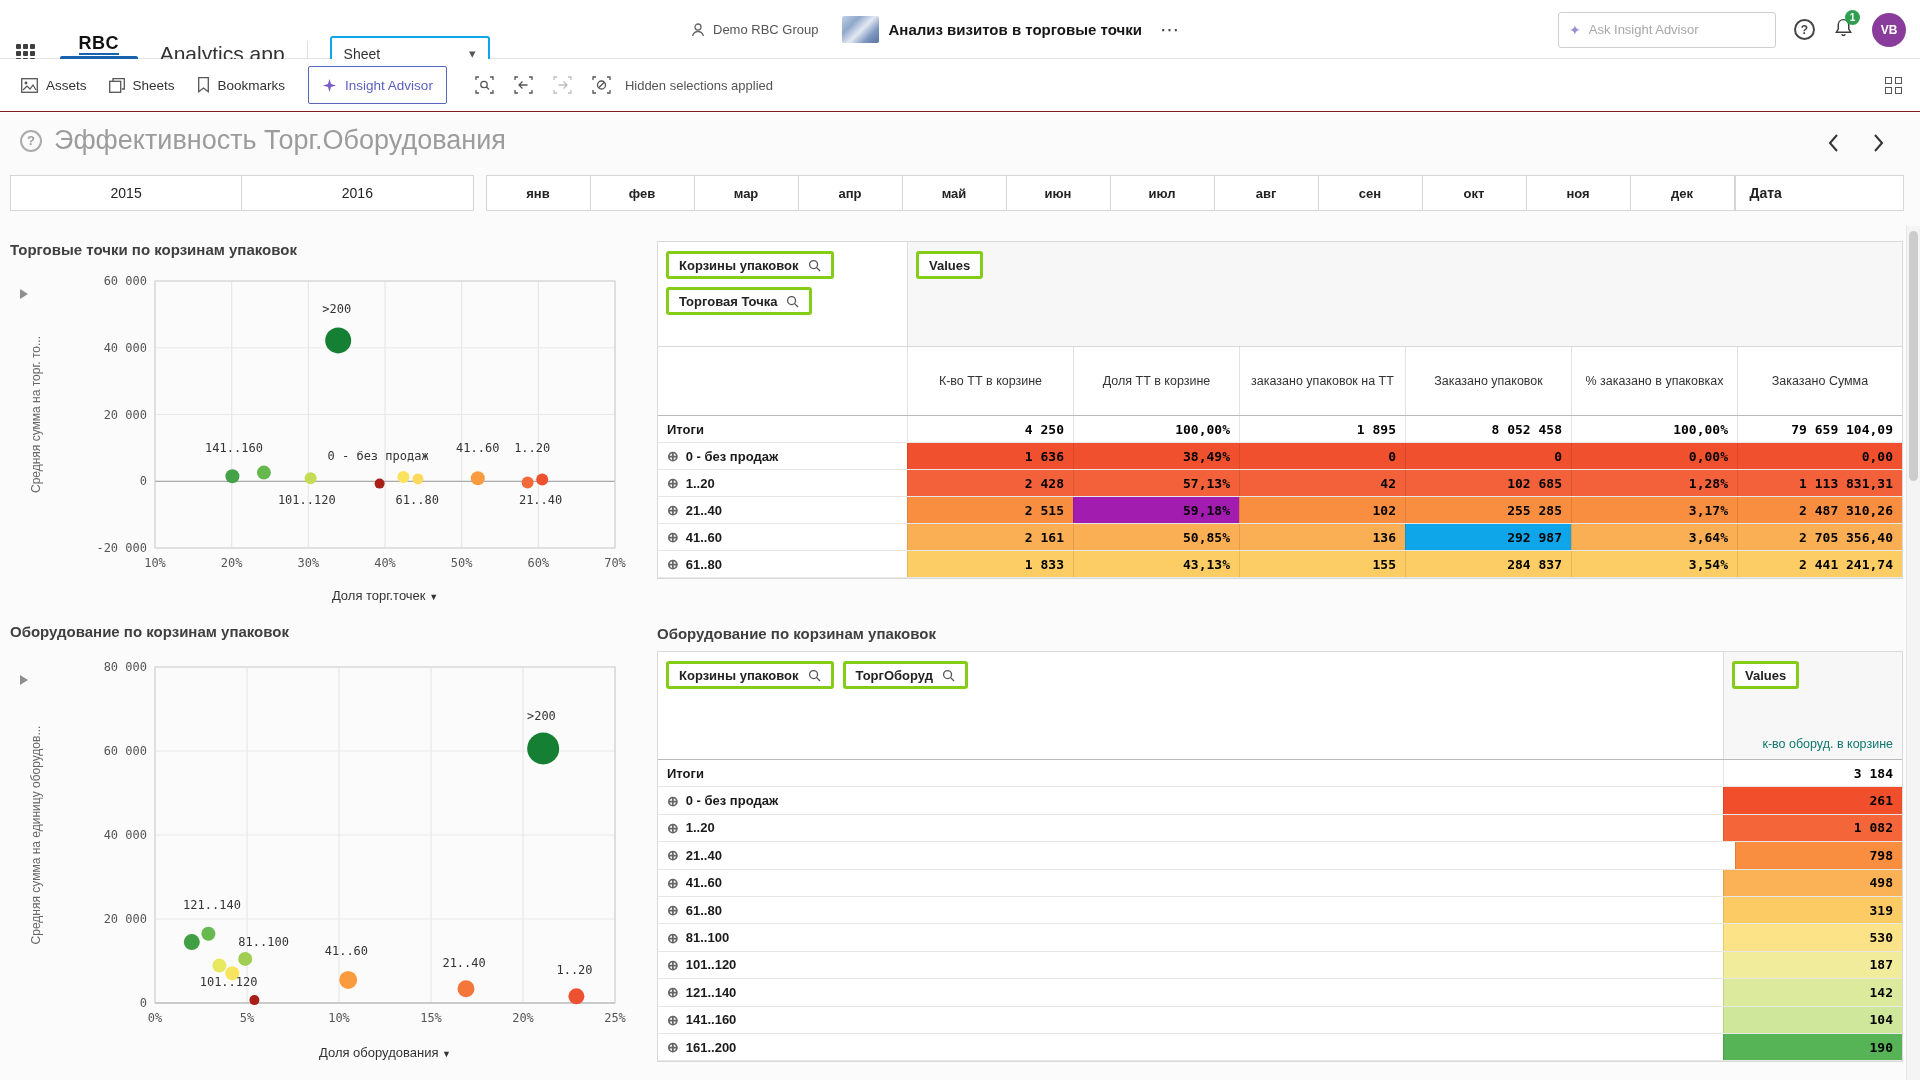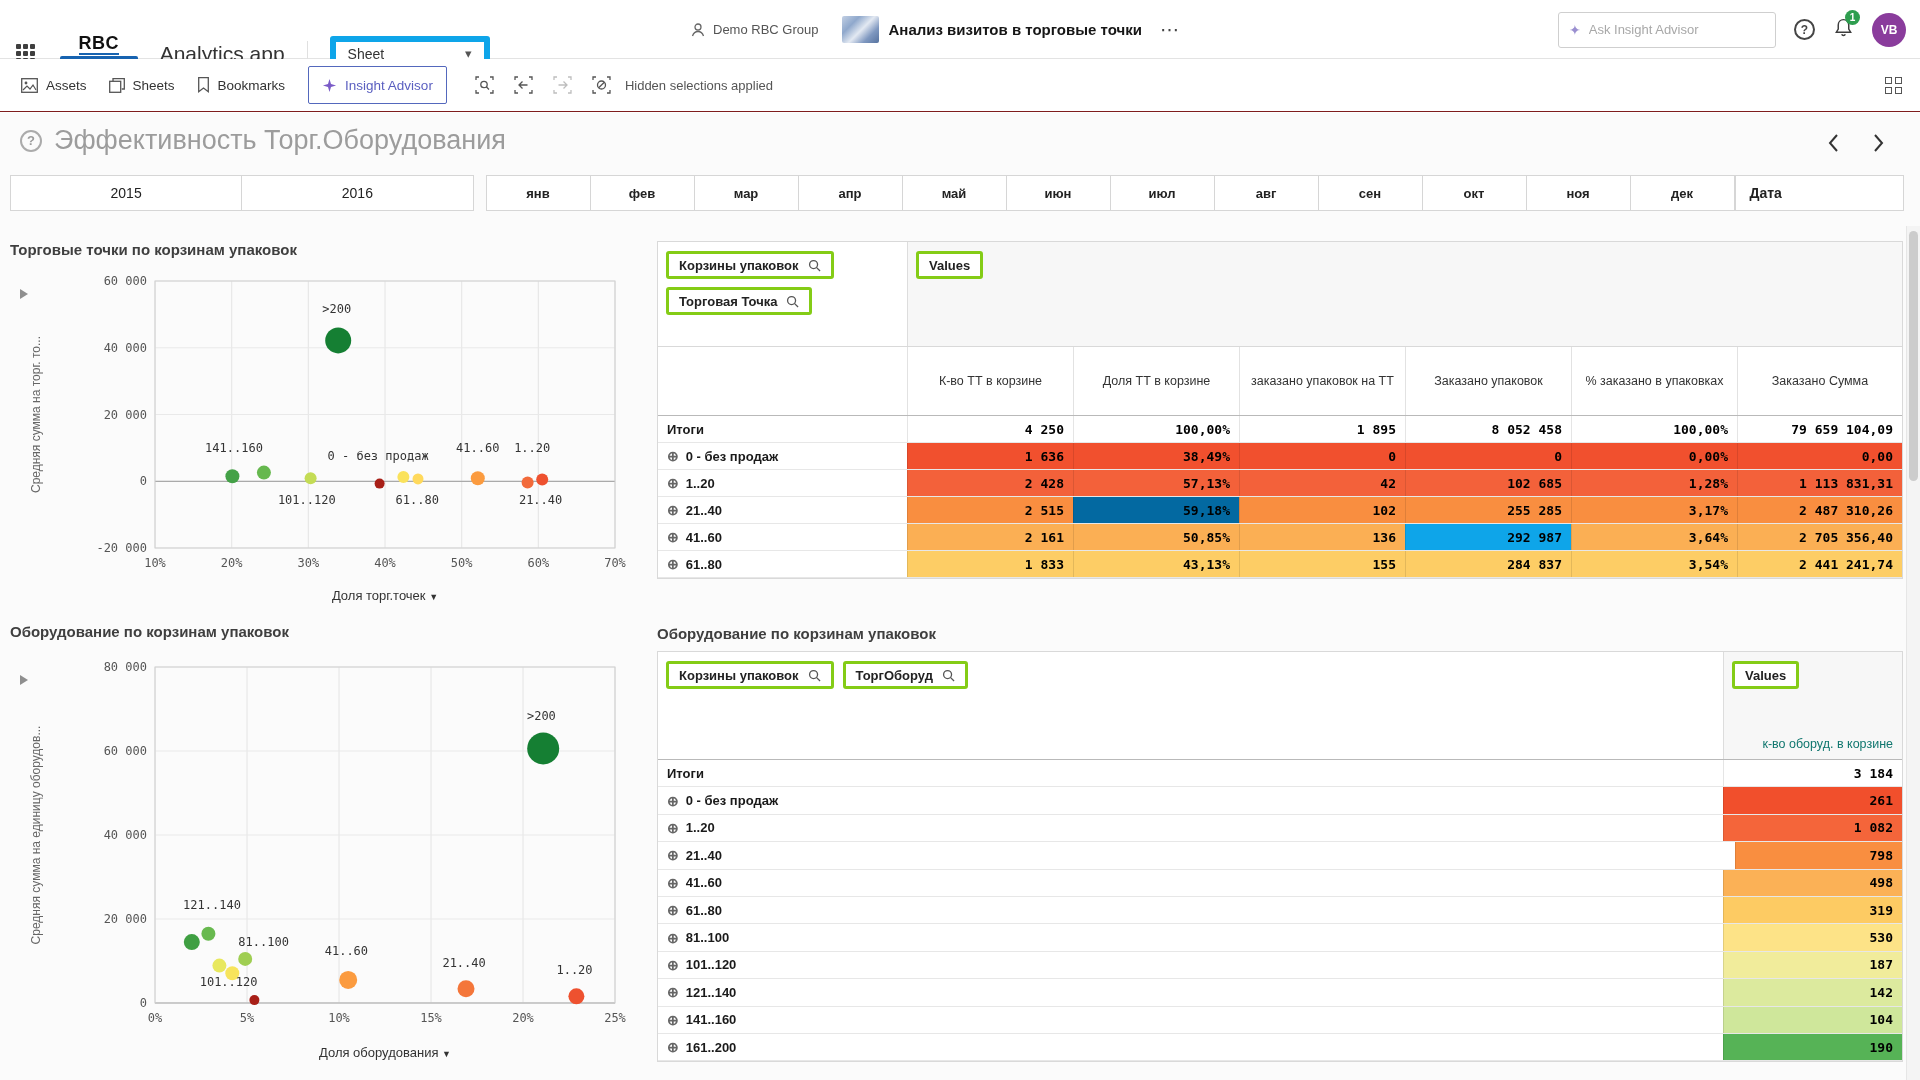--- a/index.html
+++ b/index.html
@@ -9,21 +9,21 @@
   
   .header { position:relative; height:59px; background:#fff; border-bottom:1px solid #e3e3e3; }
   .header-left { position:absolute; left:16px; top:16px; height:75px; display:flex; align-items:center; }
   .grid9 { width:20px; height:20px; display:grid; grid-template-columns:repeat(3,5px); grid-template-rows:repeat(3,5px); gap:2px; cursor:pointer; }
   .grid9 span { background:#3f3f3f; border-radius:1px; }
   .logo { margin-left:24px; display:flex; flex-direction:column; align-items:center; line-height:1; }
   .logo-top { font-weight:bold; font-size:18px; color:#111; letter-spacing:.5px; border-bottom:2px solid #1763b0; padding-bottom:1px; }
   .logo-bottom { background:#1763b0; color:#fff; font-size:14px; font-weight:bold; padding:1px 19px 2px; border-radius:2px; margin-top:1px; }
   .app-title { margin-left:22px; font-size:21px; color:#333; }
   .vdiv { width:1px; height:26px; background:#e0e0e0; margin-left:22px; }
-  .sheet-select { margin-left:22px; width:160px; height:36px; border:6px solid #0ea5e9; border-radius:3px;
+  .sheet-select { margin-left:22px; width:160px; height:36px; border:2px solid #0ea5e9; border-radius:3px;
     display:flex; align-items:center; justify-content:space-between; padding:0 12px; font-size:14px; color:#333; cursor:pointer; background:#fff; }
   .sheet-select .chev { color:#555; font-size:13px; }
   .header-center { position:absolute; left:690px; top:0; height:59px; display:flex; align-items:center; }
   .workspace { display:flex; align-items:center; gap:7px; font-size:13px; color:#555; }
   .thumb { margin-left:24px; width:37px; height:27px; border-radius:2px;
     background:linear-gradient(135deg,#c3d0e4 0%,#8fa8cc 28%,#e3e9f2 52%,#7f98c0 75%,#56729f 100%); }
   .doc-title { margin-left:9px; font-size:15px; font-weight:bold; color:#161616; }
   .more-btn { margin-left:18px; font-size:19px; color:#444; letter-spacing:2px; cursor:pointer; }
   .header-right { position:absolute; right:14px; top:0; height:59px; display:flex; align-items:center; gap:18px; }
   .ia-input { width:218px; height:36px; border:1px solid #cfcfcf; border-radius:3px; display:flex; align-items:center; gap:8px; padding:0 10px; background:#fff; }
@@ -374,21 +374,21 @@
             <div class="pcell" style="background: rgb(243, 97, 58);">102 685</div>
             <div class="pcell" style="background: rgb(243, 97, 58);">1,28%</div>
             <div class="pcell" style="background: rgb(243, 97, 58);">1 113 831,31</div>
           </div>
           <div class="prow">
             <div class="plabel">
               <span class="expand">⊕</span>
               <span>21..40</span>
             </div>
             <div class="pcell" style="background: rgb(249, 142, 64);">2 515</div>
-            <div class="pcell" style="background: #0369a1;">59,18%</div>
+            <div class="pcell" style="background: #a21caf;">59,18%</div>
             <div class="pcell" style="background: rgb(249, 142, 64);">102</div>
             <div class="pcell" style="background: rgb(249, 142, 64);">255 285</div>
             <div class="pcell" style="background: rgb(249, 142, 64);">3,17%</div>
             <div class="pcell" style="background: rgb(249, 142, 64);">2 487 310,26</div>
           </div>
           <div class="prow">
             <div class="plabel">
               <span class="expand">⊕</span>
               <span>41..60</span>
             </div>

